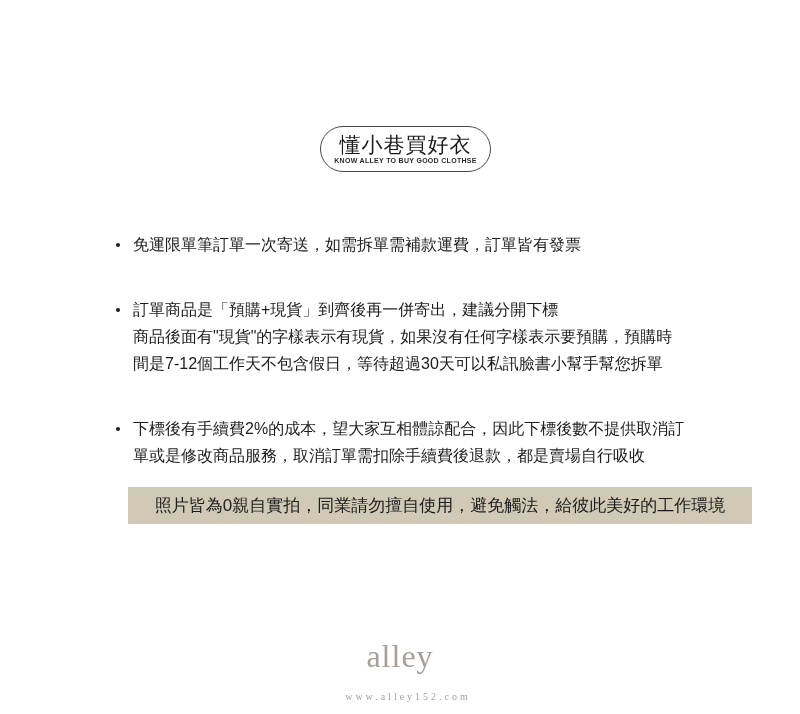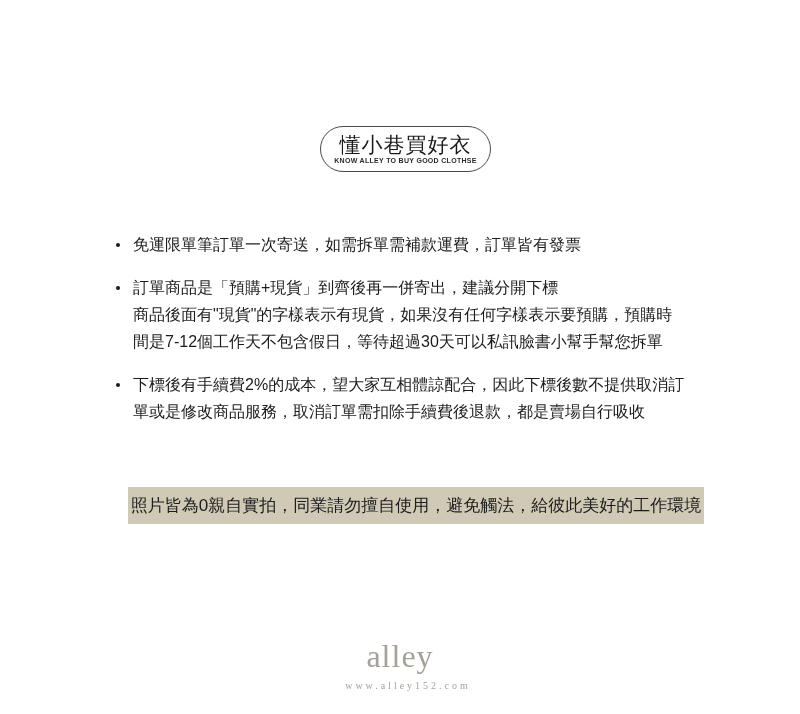--- a/index.html
+++ b/index.html
@@ -56,21 +56,21 @@
     position: absolute;
     left: 113px;
     top: 231px;
     width: 620px;
   }
   .notice-item {
     display: flex;
     align-items: flex-start;
   }
   .notice-item + .notice-item {
-    margin-top: 16px;
+    margin-top: 38px;
   }
   .bullet-icon {
     flex: 0 0 20px;
     height: 27px;
     position: relative;
   }
   .bullet-icon::before {
     content: "";
     position: absolute;
     left: 3px;
@@ -90,21 +90,21 @@
     white-space: nowrap;
     color: #1c1c1c;
   }
   .notice-line:empty { display: none; }
 
   
   .highlight-banner {
     position: absolute;
     left: 128px;
     top: 487px;
-    width: 576px;
+    width: 624px;
     height: 37px;
     background: #cfc9b6;
     display: flex;
     align-items: center;
     justify-content: center;
   }
   .highlight-text {
     font-size: 17px;
     white-space: nowrap;
     color: #1c1c1c;
@@ -123,21 +123,21 @@
     font-family: "Liberation Serif", serif;
     font-size: 32px;
     line-height: 26px;
     letter-spacing: 1px;
   }
   .footer-url {
     font-family: "Liberation Serif", serif;
     font-size: 10px;
     line-height: 16px;
     letter-spacing: 3px;
-    margin-top: 9px;
+    margin-top: 20px;
     padding-left: 16px;
   }
 </style>
 </head>
 <body>
 
 <div class="page">
 
   <div class="brand-badge">
     <div class="brand-title">懂小巷買好衣</div>

